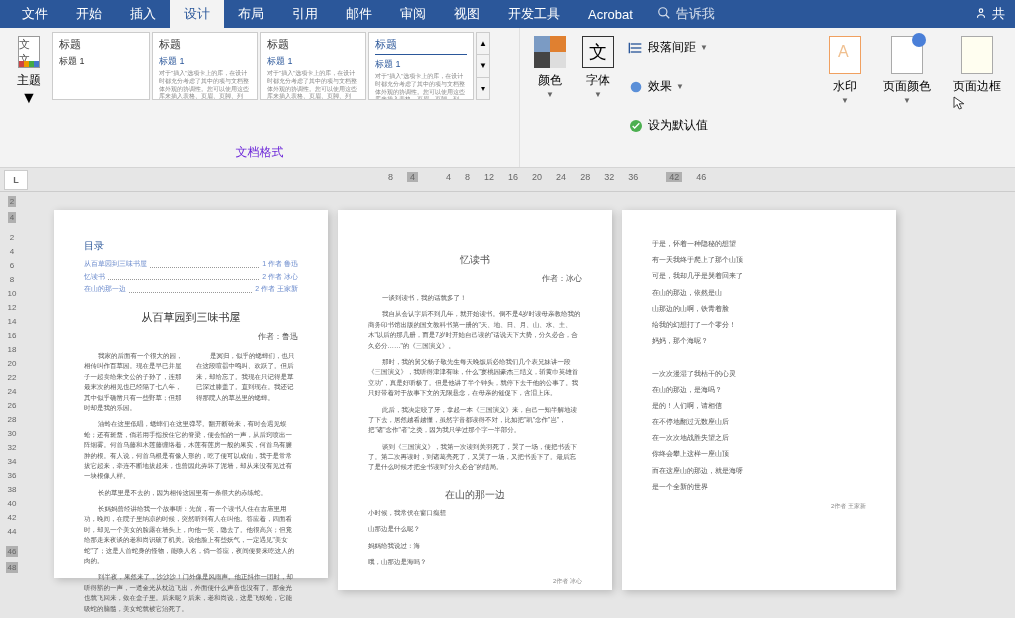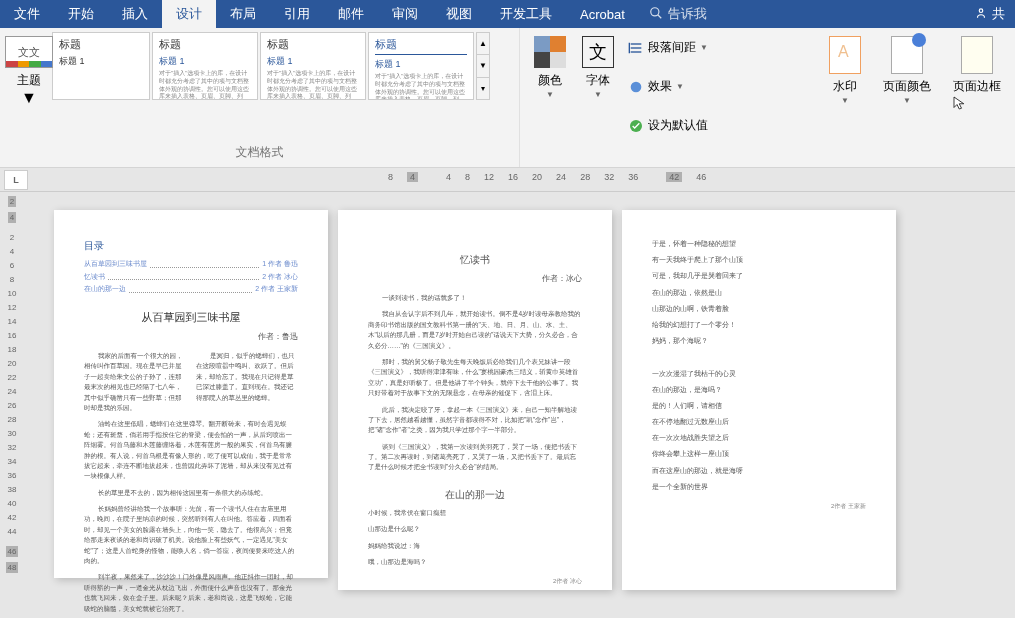--- a/index.html
+++ b/index.html
@@ -1,31 +1,31 @@
 <!DOCTYPE html>
 <html><head>
   <meta charset="utf-8">
   <style>
     * { margin: 0; padding: 0; box-sizing: border-box; }
     body { font-family: "Microsoft YaHei", sans-serif; background: #f3f3f3; width: 1015px; height: 618px; overflow: hidden; }
     
-    .ribbon-tabs { background: #2b579a; display: flex; align-items: center; height: 28px; color: white; font-size: 13px; }
+    .ribbon-tabs { background: #2b579a; display: flex; align-items: center; height: 28px; color: white; font-size: 13px; padding-left: 8px; }
     .ribbon-tabs .tab { padding: 0 14px; height: 100%; display: flex; align-items: center; cursor: pointer; }
     .ribbon-tabs .tab.active { background: #f3f3f3; color: #2b579a; }
     .ribbon-tabs .tell-me { display: flex; align-items: center; padding: 0 10px; opacity: 0.8; }
     .ribbon-tabs .tell-me .icon { margin-right: 5px; }
     .ribbon-tabs .share { margin-left: auto; display: flex; align-items: center; padding: 0 10px; }
     
     .ribbon { background: #f3f3f3; border-bottom: 1px solid #d4d4d4; height: 140px; display: flex; }
     .group { display: flex; flex-direction: column; padding: 4px 6px; border-right: 1px solid #e0e0e0; }
     .group-content { flex: 1; display: flex; align-items: flex-start; }
-    .group-label { text-align: center; font-size: 12px; color: #737373; padding: 2px 0; }
+    .group-label { text-align: center; font-size: 12px; color: #6d28d9; padding: 2px 0; }
     
     .themes-btn { display: flex; flex-direction: column; align-items: center; width: 46px; padding-top: 4px; cursor: pointer;}
-    .themes-icon { width: 48px; height: 32px; border: 1px solid #999; background: white; position: relative; font-size: 11px; display:flex; align-items:center; justify-content:center; color:#555;}
+    .themes-icon { width: 22px; height: 32px; border: 1px solid #999; background: white; position: relative; font-size: 11px; display:flex; align-items:center; justify-content:center; color:#555;}
     .themes-icon .bar { position:absolute; bottom:0; left:0; right:0; height:6px; display:flex;}
     .themes-icon .bar span{flex:1;}
     .themes-label { font-size: 12px; margin-top: 4px; }
     
     .style-gallery { display: flex; gap: 2px; flex: 1; }
     .style-item { width: 106px; height: 68px; background: white; border: 1px solid #ccc; padding: 4px 6px; font-size: 9px; overflow: hidden; cursor:pointer;}
     .style-item.short { width: 98px; }
     .style-title { font-size: 11px; color: #333; margin-bottom: 3px; }
     .style-h1 { font-size: 9px; color: #2b579a; margin-bottom: 2px; }
     .style-body { font-size: 6px; color: #888; line-height: 1.3; }

